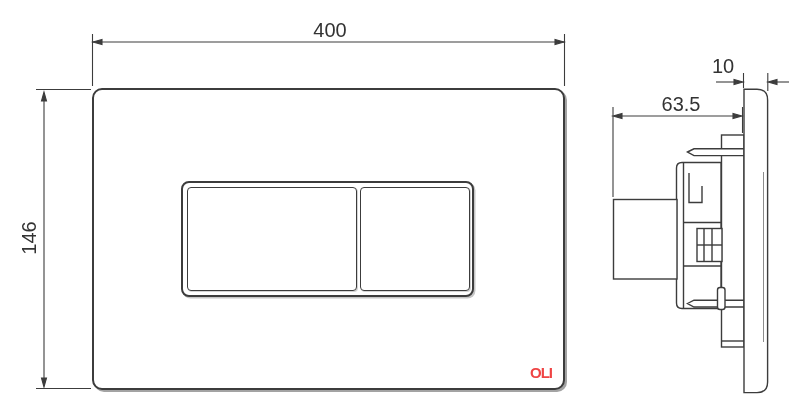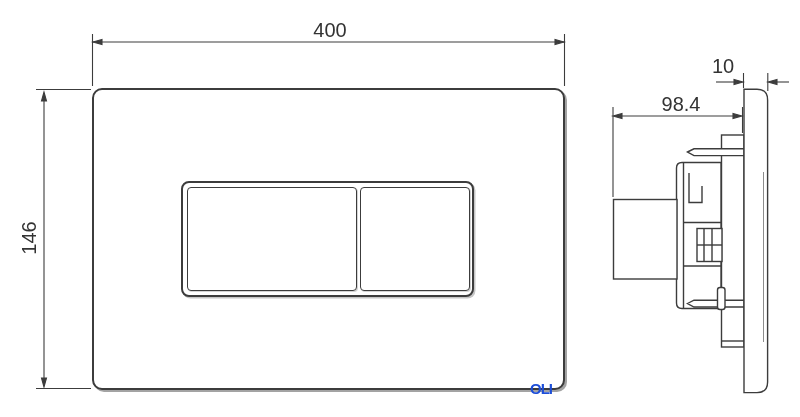--- a/index.html
+++ b/index.html
@@ -29,24 +29,24 @@
   }
   .btn {
     position:absolute; top:187px; height:104px;
     border:1.5px solid #3c3c3c; border-radius:4px;
     background:#ffffff;
     box-shadow:1px 1px 0 rgba(170,170,170,0.5);
   }
   .btn-left  { left:187px; width:170px; }
   .btn-right { left:360px; width:110px; }
   .logo {
-    position:absolute; left:500px; top:380px; width:52px;
+    position:absolute; left:500px; top:364px; width:52px;
     text-align:right;
     font-size:15px; font-weight:800; letter-spacing:-1px;
-    color:#1d4ed8;
+    color:#ef4444;
   }
   
   .dim-label {
     position:absolute;
     font-size:20px; color:#333333;
     text-align:center; line-height:24px; height:24px;
     white-space:nowrap;
   }
   .dim-230  { left:300px; top:18px;  width:60px; }
   .dim-146  { left:7px;   top:226px; width:44px; transform:rotate(-90deg); }
@@ -61,21 +61,21 @@
 <div class="canvas">
 
   <div class="plate"></div>
   <div class="recess"></div>
   <div class="btn btn-left"></div>
   <div class="btn btn-right"></div>
   <div class="logo">OLI</div>
 
   <div class="dim-label dim-230">400</div>
   <div class="dim-label dim-146">146</div>
-  <div class="dim-label dim-635">98.4</div>
+  <div class="dim-label dim-635">63.5</div>
   <div class="dim-label dim-10">10</div>
 
   <svg class="overlay" viewBox="0 0 800 417" xmlns="http://www.w3.org/2000/svg">
 
     <g stroke="#3c3c3c" stroke-width="1.4" fill="#ffffff">
 
       <rect x="721.5" y="135" width="22.5" height="212"></rect>
       <line x1="721.5" y1="341" x2="744" y2="341"></line>
 
       <path d="M682,162.5 H721 V308.5 H682 Q676.5,308.5 676.5,303 V168 Q676.5,162.5 682,162.5 Z"></path>

